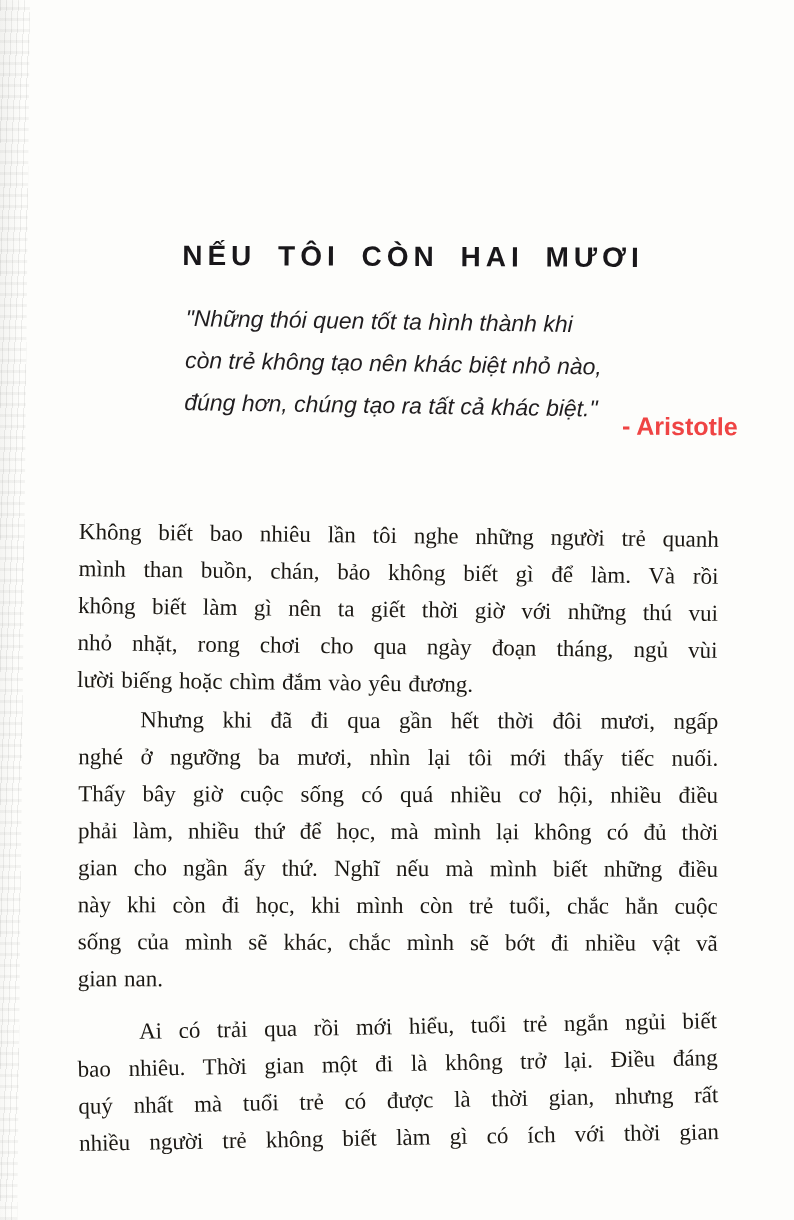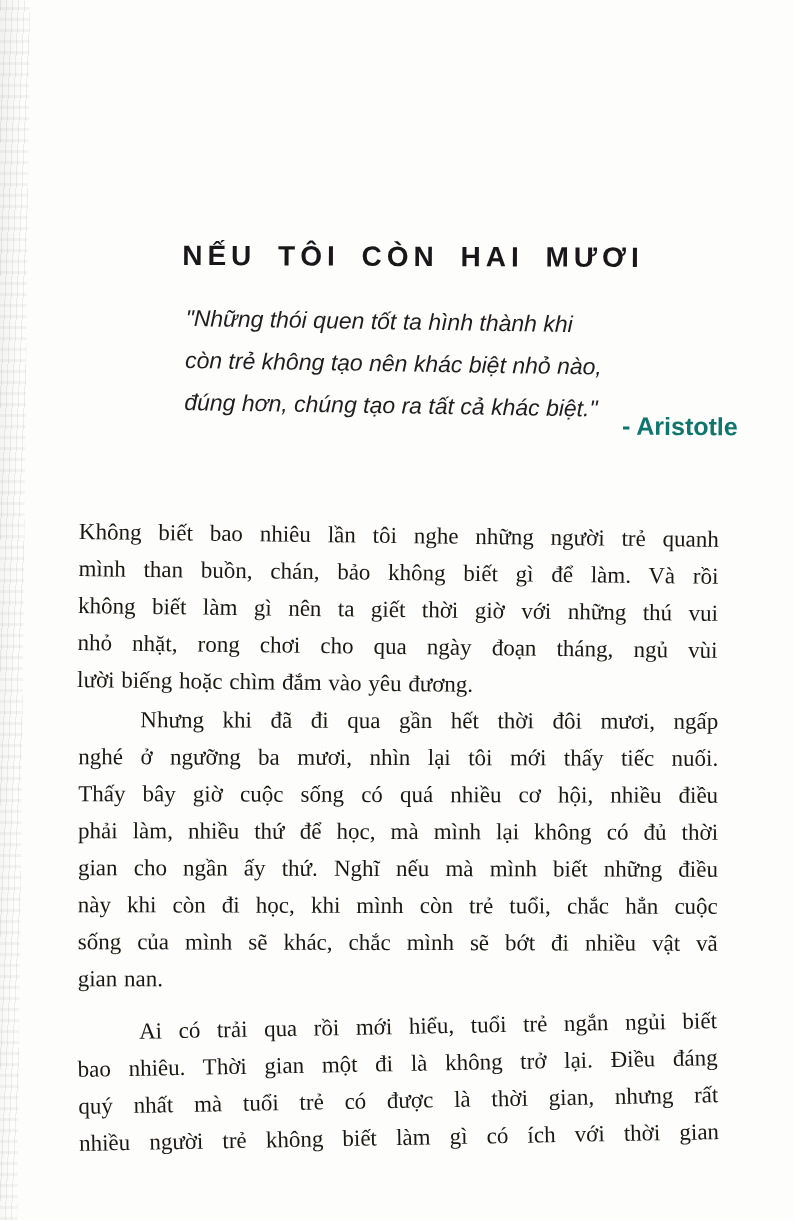--- a/index.html
+++ b/index.html
@@ -70,21 +70,21 @@
     line-height: 42px;
     white-space: nowrap;
   }
   .attribution {
     position: absolute;
     top: 412px;
     right: 88px;
     font-family: "Liberation Sans", "DejaVu Sans", sans-serif;
     font-weight: 700;
     font-size: 25px;
-    color: #0f766e;
+    color: #ef4444;
     transform: rotate(0.4deg);
   }
   .body-text {
     position: absolute;
     top: 517px;
     left: 78px;
     width: 640px;
     font-size: 23px;
   }
   .para { margin: 0; }

